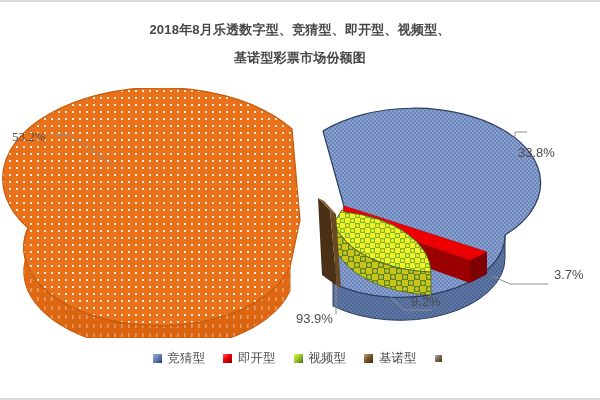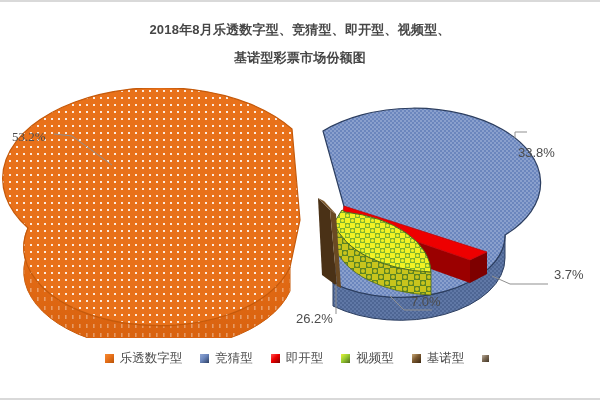--- a/index.html
+++ b/index.html
@@ -184,31 +184,26 @@
         <path d="M 515 50 L 515 44 L 527 44"></path>
         <path d="M 336 196 L 336 226"></path>
         <path d="M 390 208 L 404 222 L 432 222"></path>
         <path d="M 492 188 L 510 196 L 548 196"></path>
       </g>
     </svg>
   </div>
 
   <div class="data-label" id="label-lottery">53.2%</div>
   <div class="data-label" id="label-guess">33.8%</div>
-  <div class="data-label" id="label-instant">26.2%</div>
-  <div class="data-label" id="label-video">7.0%</div>
+  <div class="data-label" id="label-instant">93.9%</div>
+  <div class="data-label" id="label-video">9.2%</div>
   <div class="data-label" id="label-keno">3.7%</div>
 
   <div id="legend">
 
-    <div class="legend-item">
-      <span class="legend-swatch" style="background:
-              linear-gradient(135deg,#F58A33 0%,#E8711A 45%,#B85408 100%);"></span>
-      <span class="legend-label">乐透数字型</span>
-    </div>
 
     <div class="legend-item">
       <span class="legend-swatch" style="background:
               linear-gradient(135deg,#91A7D4 0%,#6B86BD 45%,#2C3E60 100%);"></span>
       <span class="legend-label">竞猜型</span>
     </div>
 
     <div class="legend-item">
       <span class="legend-swatch" style="background:
               linear-gradient(135deg,#FF5555 0%,#EE0000 45%,#7E0000 100%);"></span>

